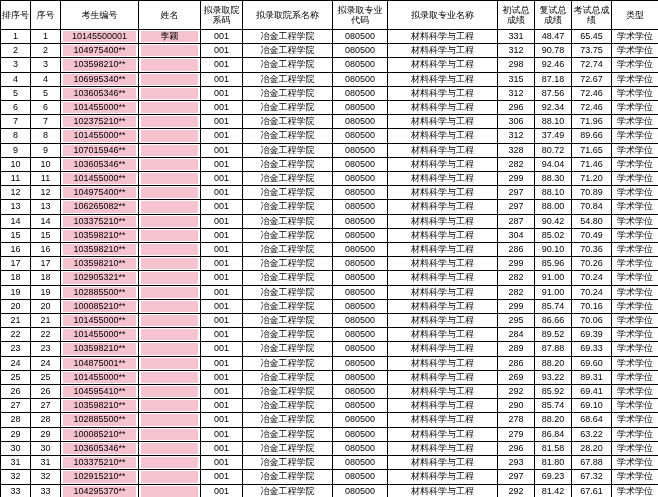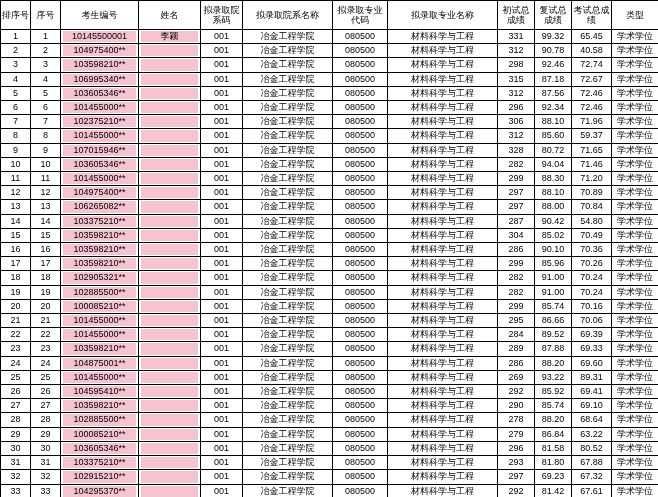--- a/index.html
+++ b/index.html
@@ -117,36 +117,36 @@
         <tr>
           <td>1</td>
           <td>1</td>
           <td class="redacted"><span class="redact-bar" style="background: rgb(244, 184, 200);"></span><span class="name-text">10145500001</span></td>
           <td class="name-cell"><span class="redact-bar" style="background: rgb(244, 184, 200);"></span><span class="name-text">李颖</span></td>
           <td>001</td>
           <td>冶金工程学院</td>
           <td>080500</td>
           <td>材料科学与工程</td>
           <td>331</td>
-          <td>99.32</td>
+          <td>48.47</td>
           <td>65.45</td>
           <td>学术学位</td>
         </tr>
         <tr>
           <td>2</td>
           <td>2</td>
           <td class="redacted"><span class="redact-bar" style="background: rgb(244, 184, 200);"></span><span class="name-text">104975400**</span></td>
           <td class="name-cell"><span class="redact-bar" style="background: rgb(244, 184, 200);"></span><span class="name-text"></span></td>
           <td>001</td>
           <td>冶金工程学院</td>
           <td>080500</td>
           <td>材料科学与工程</td>
           <td>312</td>
           <td>90.78</td>
-          <td>40.58</td>
+          <td>73.75</td>
           <td>学术学位</td>
         </tr>
         <tr>
           <td>3</td>
           <td>3</td>
           <td class="redacted"><span class="redact-bar" style="background: rgb(244, 184, 200);"></span><span class="name-text">103598210**</span></td>
           <td class="name-cell"><span class="redact-bar" style="background: rgb(244, 184, 200);"></span><span class="name-text"></span></td>
           <td>001</td>
           <td>冶金工程学院</td>
           <td>080500</td>
@@ -215,22 +215,22 @@
         <tr>
           <td>8</td>
           <td>8</td>
           <td class="redacted"><span class="redact-bar" style="background: rgb(244, 184, 200);"></span><span class="name-text">101455000**</span></td>
           <td class="name-cell"><span class="redact-bar" style="background: rgb(244, 184, 200);"></span><span class="name-text"></span></td>
           <td>001</td>
           <td>冶金工程学院</td>
           <td>080500</td>
           <td>材料科学与工程</td>
           <td>312</td>
-          <td>85.60</td>
-          <td>59.37</td>
+          <td>37.49</td>
+          <td>89.66</td>
           <td>学术学位</td>
         </tr>
         <tr>
           <td>9</td>
           <td>9</td>
           <td class="redacted"><span class="redact-bar" style="background: rgb(244, 184, 200);"></span><span class="name-text">107015946**</span></td>
           <td class="name-cell"><span class="redact-bar" style="background: rgb(244, 184, 200);"></span><span class="name-text"></span></td>
           <td>001</td>
           <td>冶金工程学院</td>
           <td>080500</td>
@@ -524,21 +524,21 @@
           <td>30</td>
           <td>30</td>
           <td class="redacted"><span class="redact-bar" style="background: rgb(244, 184, 200);"></span><span class="name-text">103605346**</span></td>
           <td class="name-cell"><span class="redact-bar" style="background: rgb(244, 184, 200);"></span><span class="name-text"></span></td>
           <td>001</td>
           <td>冶金工程学院</td>
           <td>080500</td>
           <td>材料科学与工程</td>
           <td>296</td>
           <td>81.58</td>
-          <td>80.52</td>
+          <td>28.20</td>
           <td>学术学位</td>
         </tr>
         <tr>
           <td>31</td>
           <td>31</td>
           <td class="redacted"><span class="redact-bar" style="background: rgb(244, 184, 200);"></span><span class="name-text">103375210**</span></td>
           <td class="name-cell"><span class="redact-bar" style="background: rgb(244, 184, 200);"></span><span class="name-text"></span></td>
           <td>001</td>
           <td>冶金工程学院</td>
           <td>080500</td>

